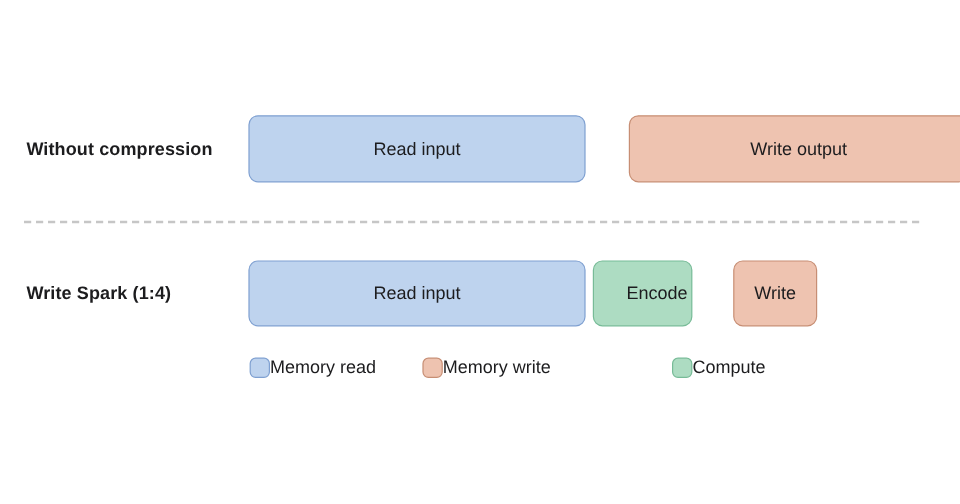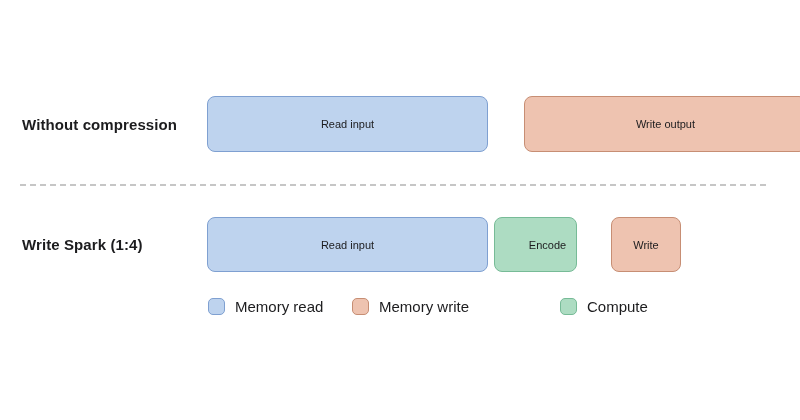--- a/index.html
+++ b/index.html
@@ -30,21 +30,21 @@
   .row-label.r2 { top: 217px; height: 55px; }
 
   .bar {
     position: absolute;
     box-sizing: border-box;
     border-radius: 8px;
     border: 1px solid;
     display: flex;
     align-items: center;
     justify-content: center;
-    font-size: 11px;
+    font-size: 15px;
     white-space: nowrap;
   }
   .bar.c-read    { background: var(--memory-read-fill);  border-color: var(--memory-read-border); }
   .bar.c-write   { background: var(--memory-write-fill); border-color: var(--memory-write-border); margin-left: 30px; }
   .bar.c-compute { background: var(--compute-fill);      border-color: var(--compute-border); padding-left: 24px; }
 
   .bar-a1 { left: 207px; top: 96px;  width: 281px; height: 56px; }
   .bar-a2 { left: 494px; top: 96px;  width: 283px; height: 56px; }
   .bar-b1 { left: 207px; top: 217px; width: 281px; height: 55px; }
   .bar-b2 { left: 494px; top: 217px; width: 83px;  height: 55px; }
@@ -58,21 +58,20 @@
     height: 0;
     border-top: 2px dashed var(--divider, #c6c6c6);
   }
 
   .legend-item {
     position: absolute;
     top: 297px;
     height: 18px;
     display: flex;
     align-items: center;
-    gap: 10px;
     font-size: 15px;
     white-space: nowrap;
   }
   .legend-item.l1 { left: 208px; }
   .legend-item.l2 { left: 352px; }
   .legend-item.l3 { left: 560px; }
 
   .swatch {
     width: 17px;
     height: 17px;

